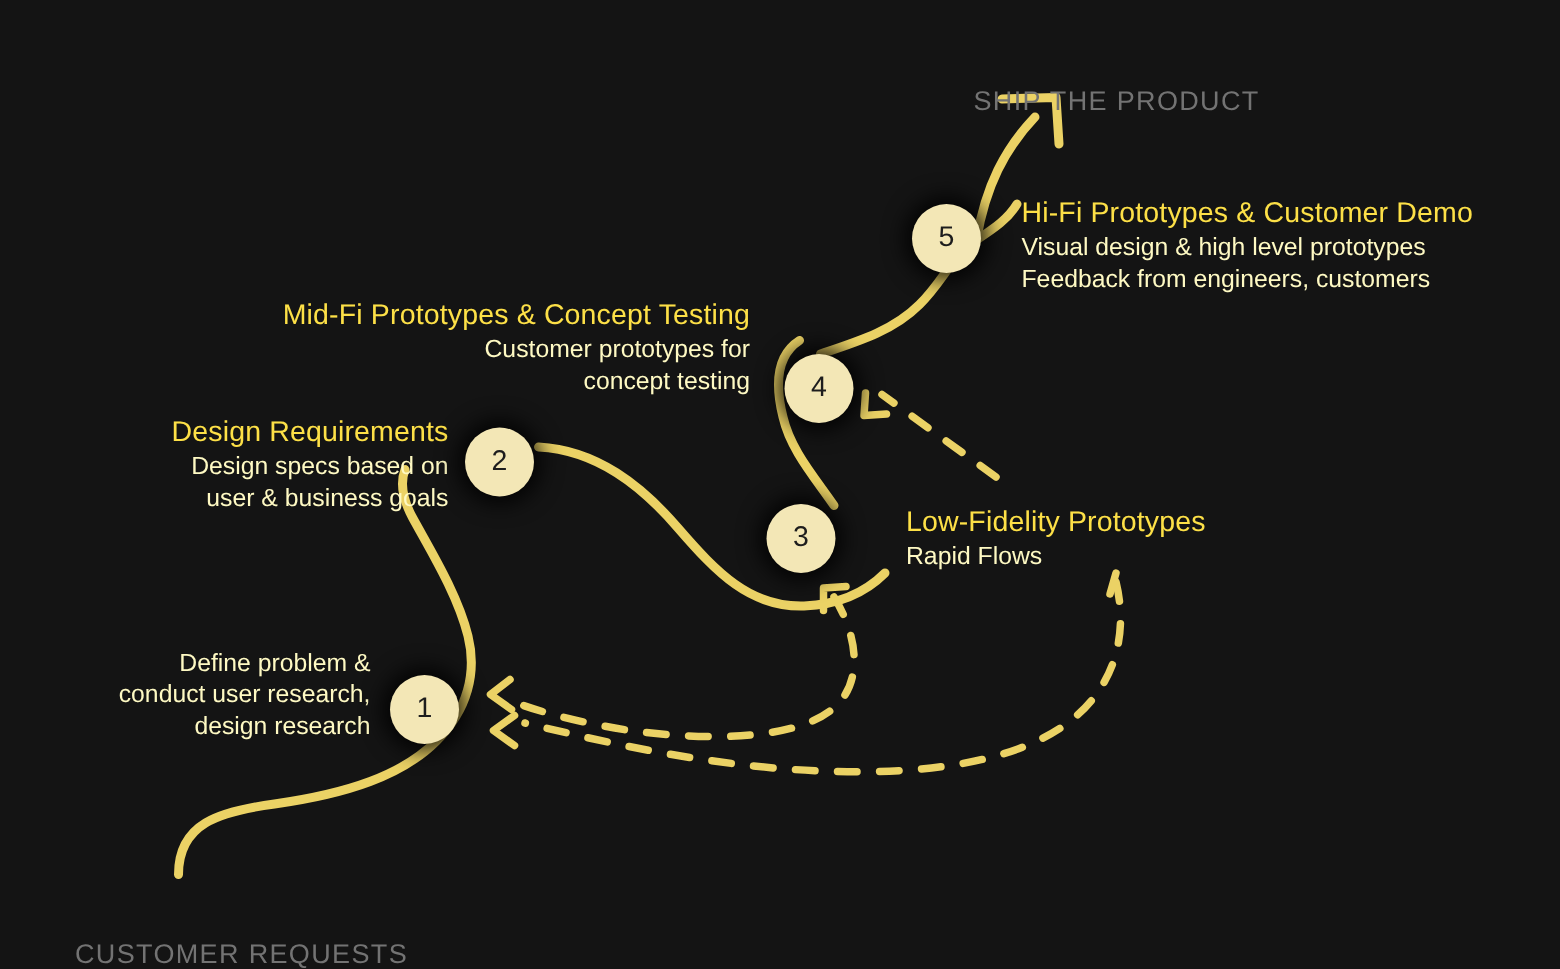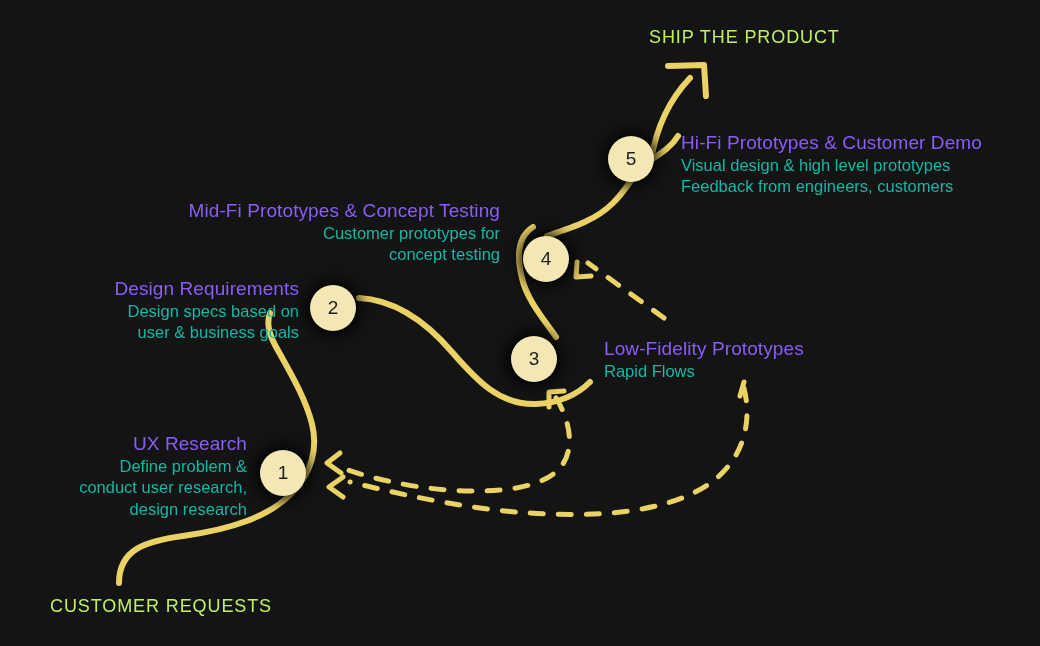--- a/index.html
+++ b/index.html
@@ -26,41 +26,42 @@
     position: absolute;
     left: 0; top: 0;
     width: 1040px;
     height: 646px;
   }
   .label-block {
     position: absolute;
     line-height: 1.28;
   }
   .label-title {
-    color: #8b5cf6;
+    color: #fde047;
     font-size: 19px;
     font-weight: 400;
     letter-spacing: 0.1px;
     white-space: nowrap;
   }
   .label-desc {
-    color: #14b8a6;
+    color: #fef9c3;
     font-size: 16.5px;
     font-weight: 400;
     white-space: nowrap;
   }
   .align-right { text-align: right; }
   .align-left  { text-align: left; }
   .endpoint-label {
     position: absolute;
-    color: #bef264;
+    color: #737373;
     font-size: 18px;
     letter-spacing: 0.9px;
     font-weight: 400;
     white-space: nowrap;
+    margin-top: 30px;
   }
   .node-num {
     position: absolute;
     width: 46px;
     height: 46px;
     border-radius: 50%;
     background: #F3E7B6;
     color: #1d1d1d;
     font-size: 19px;
     display: flex;
@@ -150,21 +151,20 @@
     <div class="label-desc">Design specs based on</div>
     <div class="label-desc">user &amp; business goals</div>
   </div>
 
   <div class="label-block align-left" style="left:604px; top:337px;">
     <div class="label-title">Low-Fidelity Prototypes</div>
     <div class="label-desc">Rapid Flows</div>
   </div>
 
   <div class="label-block align-right" style="left:0px; top:432px; width:247px;">
-    <div class="label-title">UX Research</div>
     <div class="label-desc">Define problem &amp;</div>
     <div class="label-desc">conduct user research,</div>
     <div class="label-desc">design research</div>
   </div>
 
   <div class="node-num" style="left:260px; top:450px;">1</div>
 
   <div class="node-num" style="left:310px; top:285px;">2</div>
 
   <div class="node-num" style="left:511px; top:336px;">3</div>

